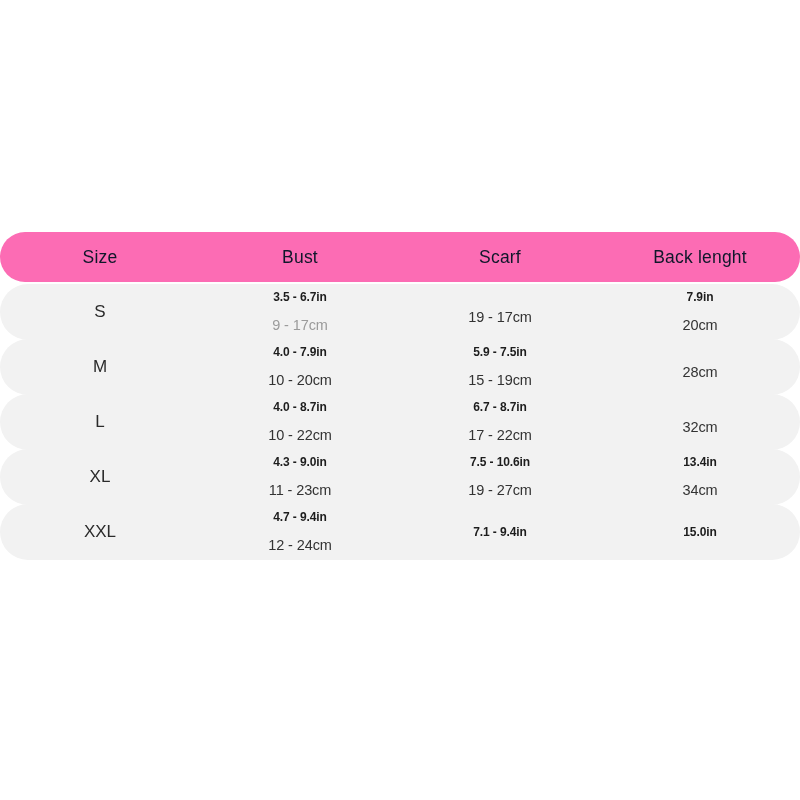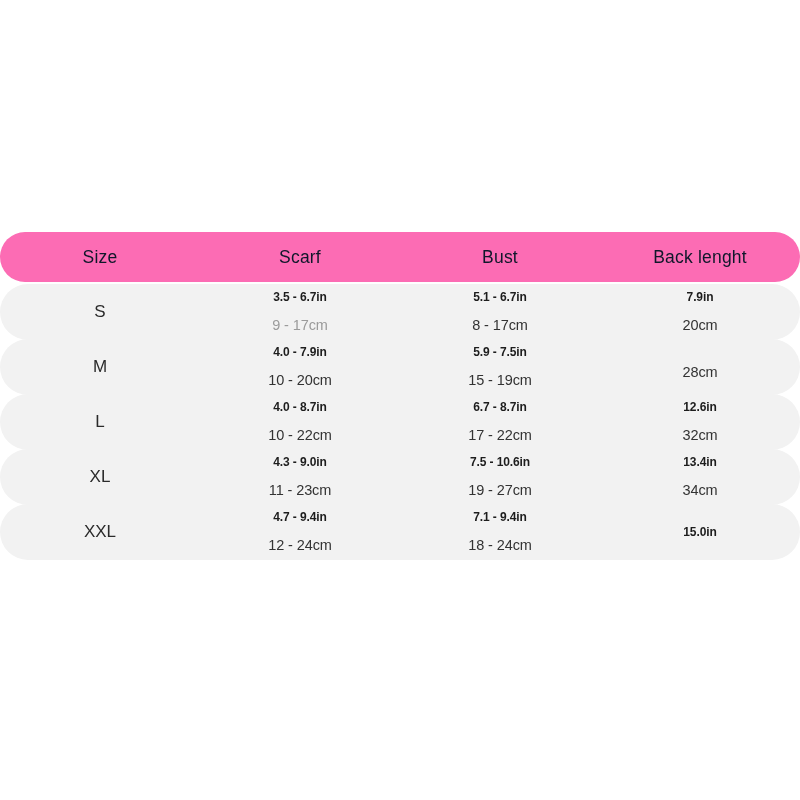--- a/index.html
+++ b/index.html
@@ -94,36 +94,35 @@
     color: #9b9b9b;
   }
 </style>
 </head>
 <body>
 
 <div id="size-chart">
 
   <div class="chart-header">
     <div class="hcell col-size">Size</div>
+    <div class="hcell col-bust">Bust</div>
     <div class="hcell col-scarf">Scarf</div>
-    <div class="hcell col-bust">Bust</div>
     <div class="hcell col-back">Back lenght</div>
   </div>
 
   <div class="chart-body">
 
     <div class="chart-row">
       <div class="cell col-size size-label">S</div>
       <div class="cell col-scarf">
         <div class="val-in">3.5 - 6.7in</div>
         <div class="val-cm muted">9 - 17cm</div>
       </div>
       <div class="cell col-bust">
-        <div class="val-in">5.1 - 6.7in</div>
-        <div class="val-cm">8 - 17cm</div>
+        <div class="val-cm">19 - 17cm</div>
       </div>
       <div class="cell col-back">
         <div class="val-in">7.9in</div>
         <div class="val-cm">20cm</div>
       </div>
     </div>
 
     <div class="chart-row">
       <div class="cell col-size size-label">M</div>
       <div class="cell col-scarf">
@@ -143,21 +142,20 @@
       <div class="cell col-size size-label">L</div>
       <div class="cell col-scarf">
         <div class="val-in">4.0 - 8.7in</div>
         <div class="val-cm">10 - 22cm</div>
       </div>
       <div class="cell col-bust">
         <div class="val-in">6.7 - 8.7in</div>
         <div class="val-cm">17 - 22cm</div>
       </div>
       <div class="cell col-back">
-        <div class="val-in">12.6in</div>
         <div class="val-cm">32cm</div>
       </div>
     </div>
 
     <div class="chart-row">
       <div class="cell col-size size-label">XL</div>
       <div class="cell col-scarf">
         <div class="val-in">4.3 - 9.0in</div>
         <div class="val-cm">11 - 23cm</div>
       </div>
@@ -172,21 +170,20 @@
     </div>
 
     <div class="chart-row">
       <div class="cell col-size size-label">XXL</div>
       <div class="cell col-scarf">
         <div class="val-in">4.7 - 9.4in</div>
         <div class="val-cm">12 - 24cm</div>
       </div>
       <div class="cell col-bust">
         <div class="val-in">7.1 - 9.4in</div>
-        <div class="val-cm">18 - 24cm</div>
       </div>
       <div class="cell col-back">
         <div class="val-in">15.0in</div>
       </div>
     </div>
 
   </div>
 </div>
 
 </body></html>

